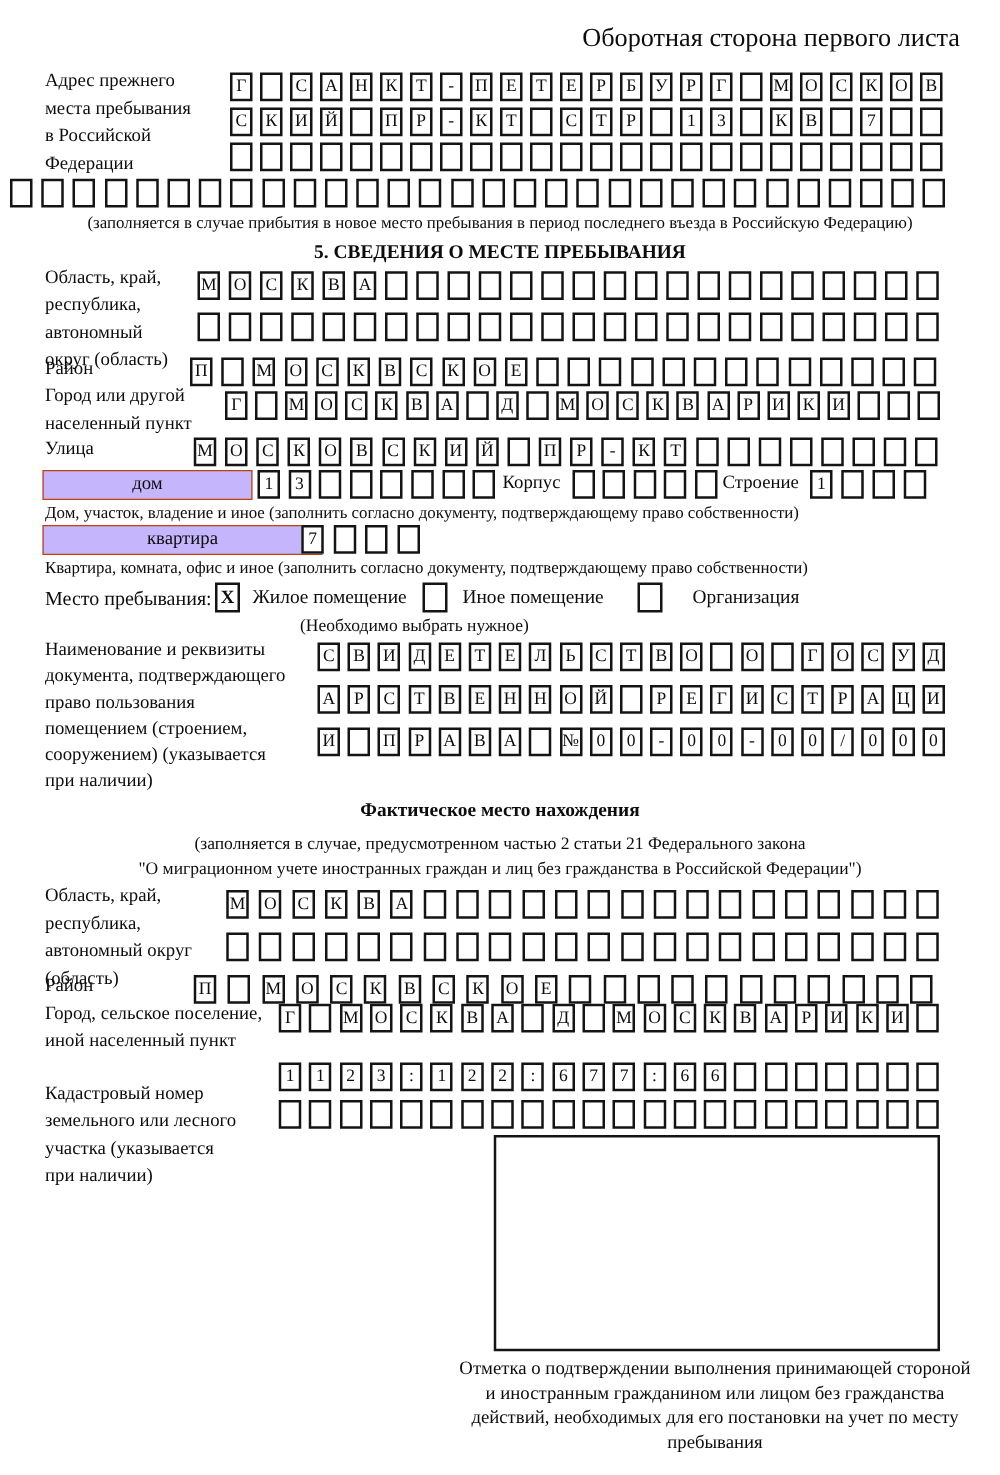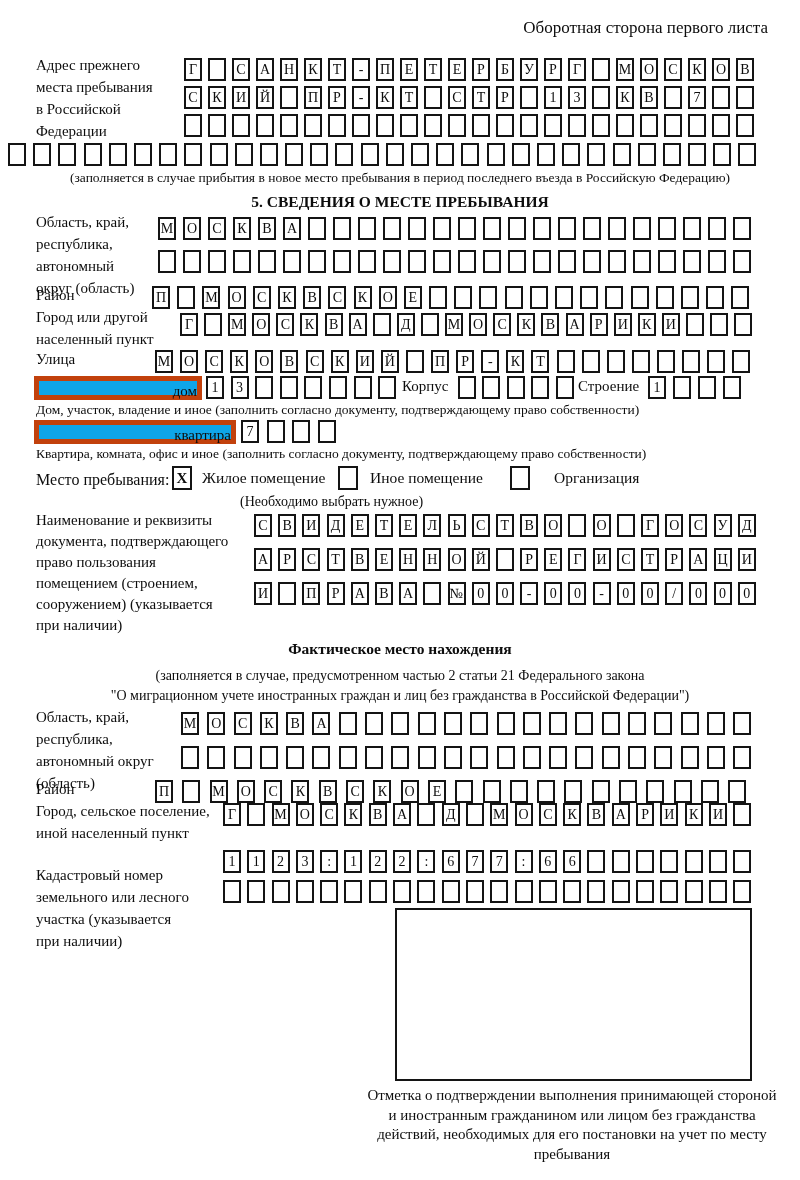--- a/index.html
+++ b/index.html
@@ -5,33 +5,33 @@
   html,body{margin:0;padding:0;background:#fff;}
   #page{position:relative;width:800px;height:1180px;background:#fff;
         font-family:"Liberation Serif","DejaVu Serif",serif;color:#0d0d0d;overflow:hidden;}
   .abs{position:absolute;}
   .lbl{font-size:15px;line-height:22px;white-space:pre-line;}
   .note{font-size:13.5px;text-align:center;}
   .ttl{font-weight:bold;font-size:15.5px;}
   .cellrow{position:absolute;display:flex;}
   .cell{box-sizing:border-box;flex:0 0 18px;width:18px;height:23px;border:2px solid #141414;
         font-size:14px;line-height:19px;text-align:center;background:#fff;}
-  .boxlabel{box-sizing:border-box;position:absolute;border:5px solid #c2410c;height:24px;
-        font-size:15px;line-height:20px;text-align:right;background:#0ea5e9;}
+  .boxlabel{box-sizing:border-box;position:absolute;border:1px solid #c2410c;height:24px;
+        font-size:15px;line-height:20px;text-align:center;background:#c4b5fd;}
   .chk{box-sizing:border-box;position:absolute;width:20px;height:24px;border:2px solid #141414;
         font-size:15px;line-height:20px;text-align:center;font-weight:bold;background:#fff;}
   .ctr{left:0;width:800px;text-align:center;}
   .stamp{box-sizing:border-box;position:absolute;border:2px solid #141414;background:#fff;}
 </style>
 </head>
 <body>
 
 <div id="page">
 
-  <div class="abs" style="top:18px;right:32px;font-size:17px;">Оборотная сторона первого листа</div>
+  <div class="abs" style="top:18px;right:32px;font-size:21px;">Оборотная сторона первого листа</div>
 
   <div class="abs lbl" style="left:36px;top:54px;width:150px;">Адрес прежнего
 места пребывания
 в Российской
 Федерации</div>
   <div class="cellrow" style="left: 184px; top: 58px; column-gap: 6px;">
       <span class="cell">Г</span>
       <span class="cell"></span>
       <span class="cell">С</span>
       <span class="cell">А</span>
@@ -307,21 +307,21 @@
     </div>
   <div class="abs" style="left:578px;top:378px;font-size:15px;">Строение</div>
   <div class="cellrow" style="left: 648px; top: 376px; column-gap: 7px;">
       <span class="cell">1</span>
       <span class="cell"></span>
       <span class="cell"></span>
       <span class="cell"></span>
     </div>
   <div class="abs note" style="left:36px;top:402px;">Дом, участок, владение и иное (заполнить согласно документу, подтверждающему право собственности)</div>
 
-  <div class="boxlabel" style="left:34px;top:420px;width:202px;">квартира</div>
+  <div class="boxlabel" style="left:34px;top:420px;width:224px;">квартира</div>
   <div class="cellrow" style="left: 241px; top: 420px; column-gap: 7.5px;">
       <span class="cell">7</span>
       <span class="cell"></span>
       <span class="cell"></span>
       <span class="cell"></span>
     </div>
   <div class="abs note" style="left:36px;top:446px;">Квартира, комната, офис и иное (заполнить согласно документу, подтверждающему право собственности)</div>
 
   <div class="abs" style="left:36px;top:471px;font-size:16px;">Место пребывания:</div>
   <div class="chk" style="left:172px;top:466px;">X</div>

